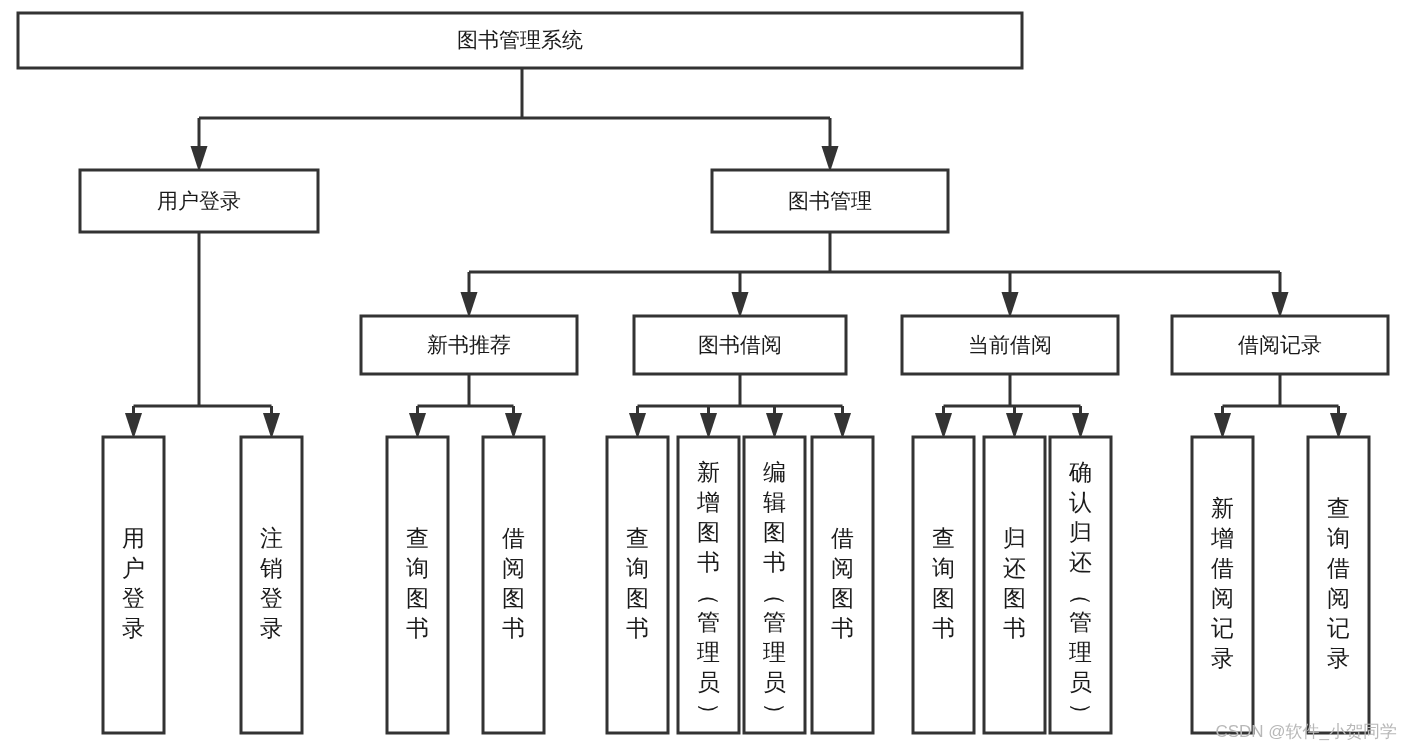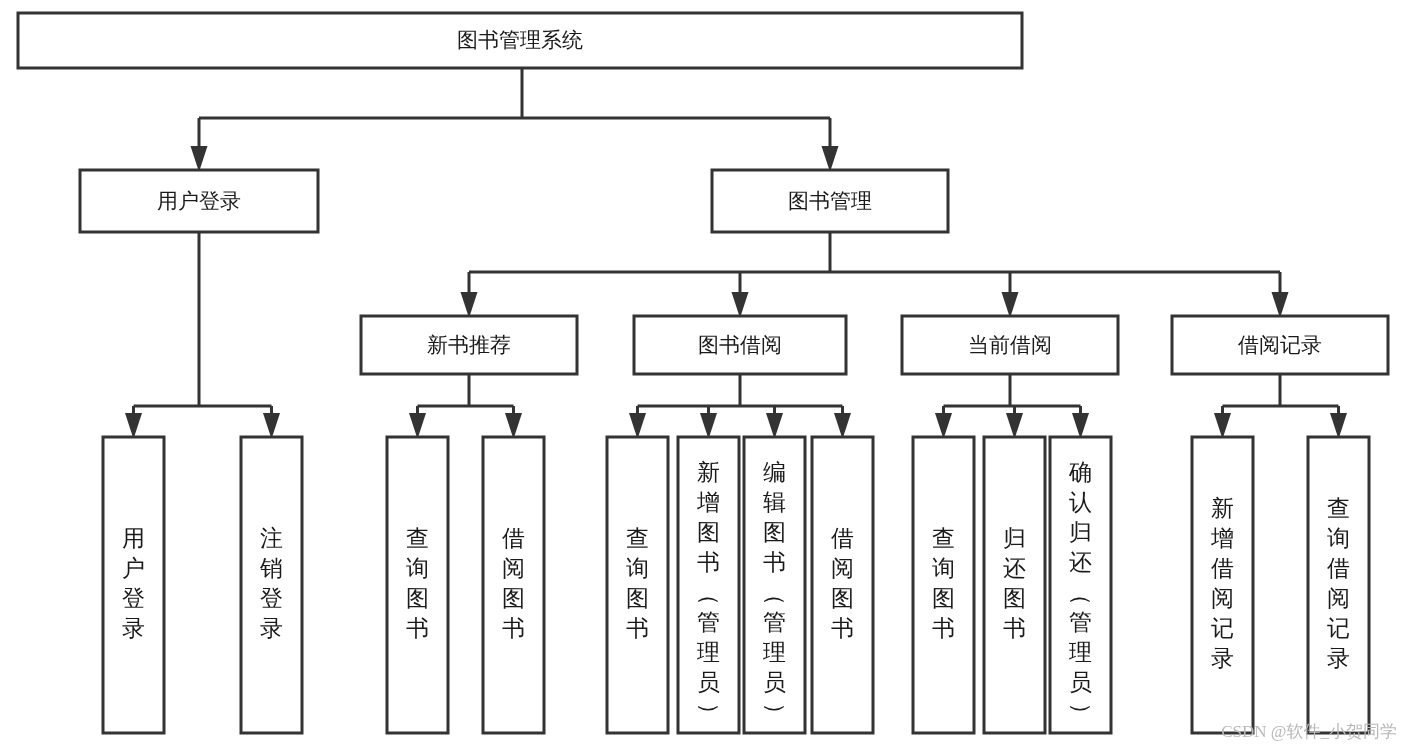--- a/index.html
+++ b/index.html
@@ -51,21 +51,21 @@
     font-family: "Liberation Sans", "DejaVu Sans", sans-serif;
     font-size: 23px;
     fill: #1a1a1a;
     text-anchor: middle;
     dominant-baseline: middle;
   }
   .watermark {
     position: absolute;
     right: 8px;
     bottom: 4px;
-    font-family: Liberation Serif, serif;
+    font-family: Liberation Sans, sans-serif;
     font-size: 17px;
     color: #b8b8b8;
     white-space: nowrap;
     pointer-events: none;
   }
 </style>
 </head>
 <body>
 
 <div id="diagram-root">

